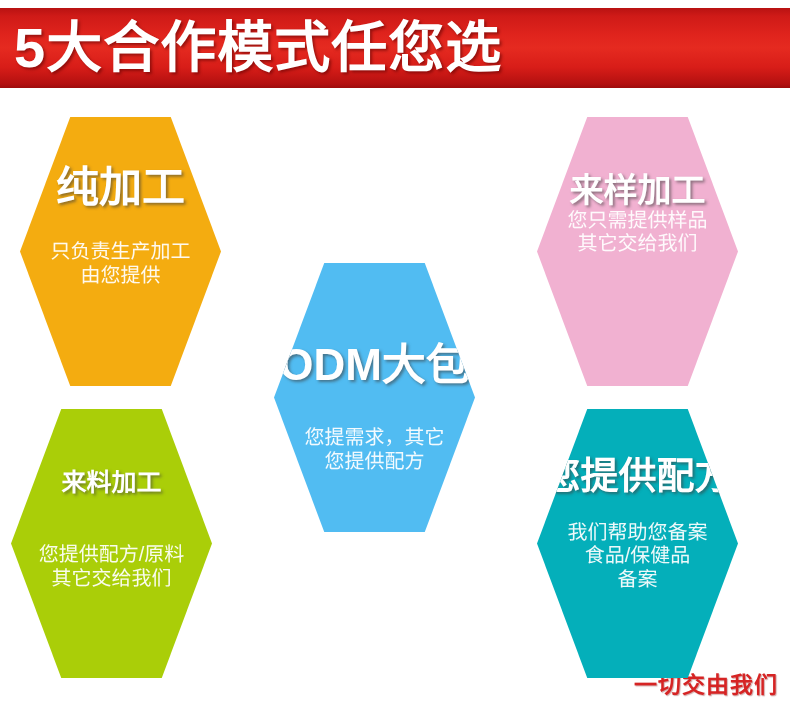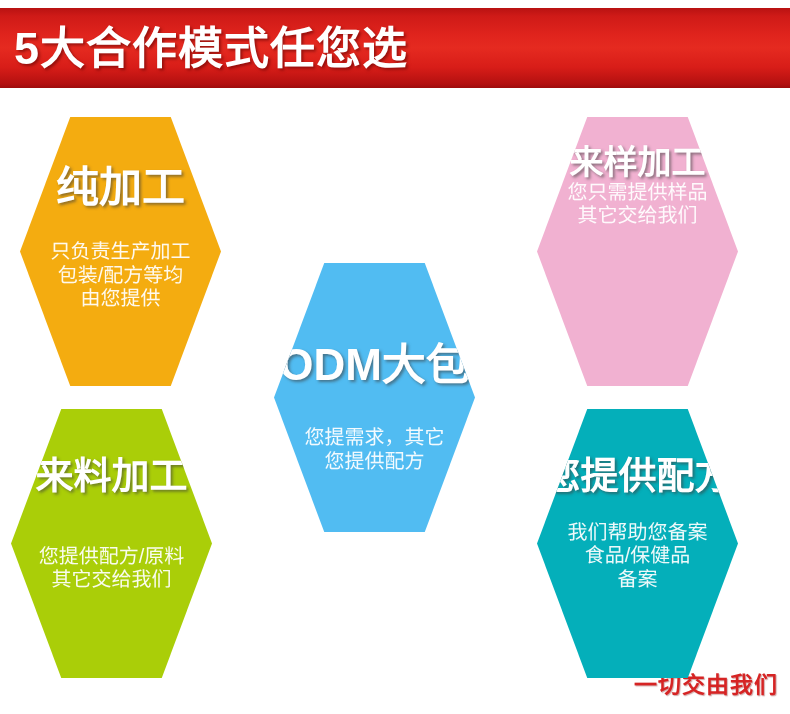--- a/index.html
+++ b/index.html
@@ -36,21 +36,21 @@
         #b31010 95%,
         #9d0c0c 100%);
     box-sizing: border-box;
   }
   .banner-title {
     position: absolute;
     left: 14px;
     top: 50%;
     transform: translateY(-50%);
     color: #ffffff;
-    font-size: 45px;
+    font-size: 56px;
     font-weight: bold;
     letter-spacing: 1px;
     line-height: 1;
     white-space: nowrap;
     text-shadow: 2px 2px 3px rgba(90, 0, 0, 0.55);
   }
 
   
   .hex {
     position: absolute;
@@ -90,41 +90,41 @@
   #hex-pure .hex-title { font-size: 43px; margin-top: 48px; }
   #hex-pure .hex-desc  { font-size: 20px; margin-top: 30px; }
 
   
   #hex-sample {
     left: 537px; top: 117px;
     width: 201px; height: 269px;
     background: #f1b1d1;
     z-index: 3;
   }
-  #hex-sample .hex-title { font-size: 34px; margin-top: 28px; }
+  #hex-sample .hex-title { font-size: 34px; margin-top: 56px; }
   #hex-sample .hex-desc  { font-size: 20px; }
 
   
   #hex-odm {
     left: 274px; top: 263px;
     width: 201px; height: 269px;
     background: #51bcf2;
     z-index: 2;
   }
   #hex-odm .hex-title { font-size: 44px; margin-top: 79px; }
   #hex-odm .hex-desc  { font-size: 20px; margin-top: 38px; }
 
   
   #hex-material {
     left: 11px;  top: 409px;
     width: 201px; height: 269px;
     background: #aace08;
     z-index: 3;
   }
-  #hex-material .hex-title { font-size: 38px; margin-top: 48px; }
+  #hex-material .hex-title { font-size: 25px; margin-top: 60px; }
   #hex-material .hex-desc  { font-size: 20px; margin-top: 48px; }
 
   
   #hex-record {
     left: 537px; top: 409px;
     width: 201px; height: 269px;
     background: #04afba;
     z-index: 3;
   }
   #hex-record .hex-title { font-size: 38px; margin-top: 48px; }
@@ -149,21 +149,20 @@
 <div id="stage">
 
   <div class="banner">
     <div class="banner-title">5大合作模式任您选</div>
   </div>
 
   <div class="hex" id="hex-pure">
     <div class="hex-title">纯加工</div>
     <div class="hex-desc">
       <div>只负责生产加工</div>
-      <div>包装/配方等均</div>
       <div>由您提供</div>
     </div>
   </div>
 
   <div class="hex" id="hex-sample">
     <div class="hex-title">来样加工</div>
     <div class="hex-desc">
       <div>您只需提供样品</div>
       <div>其它交给我们</div>
     </div>

